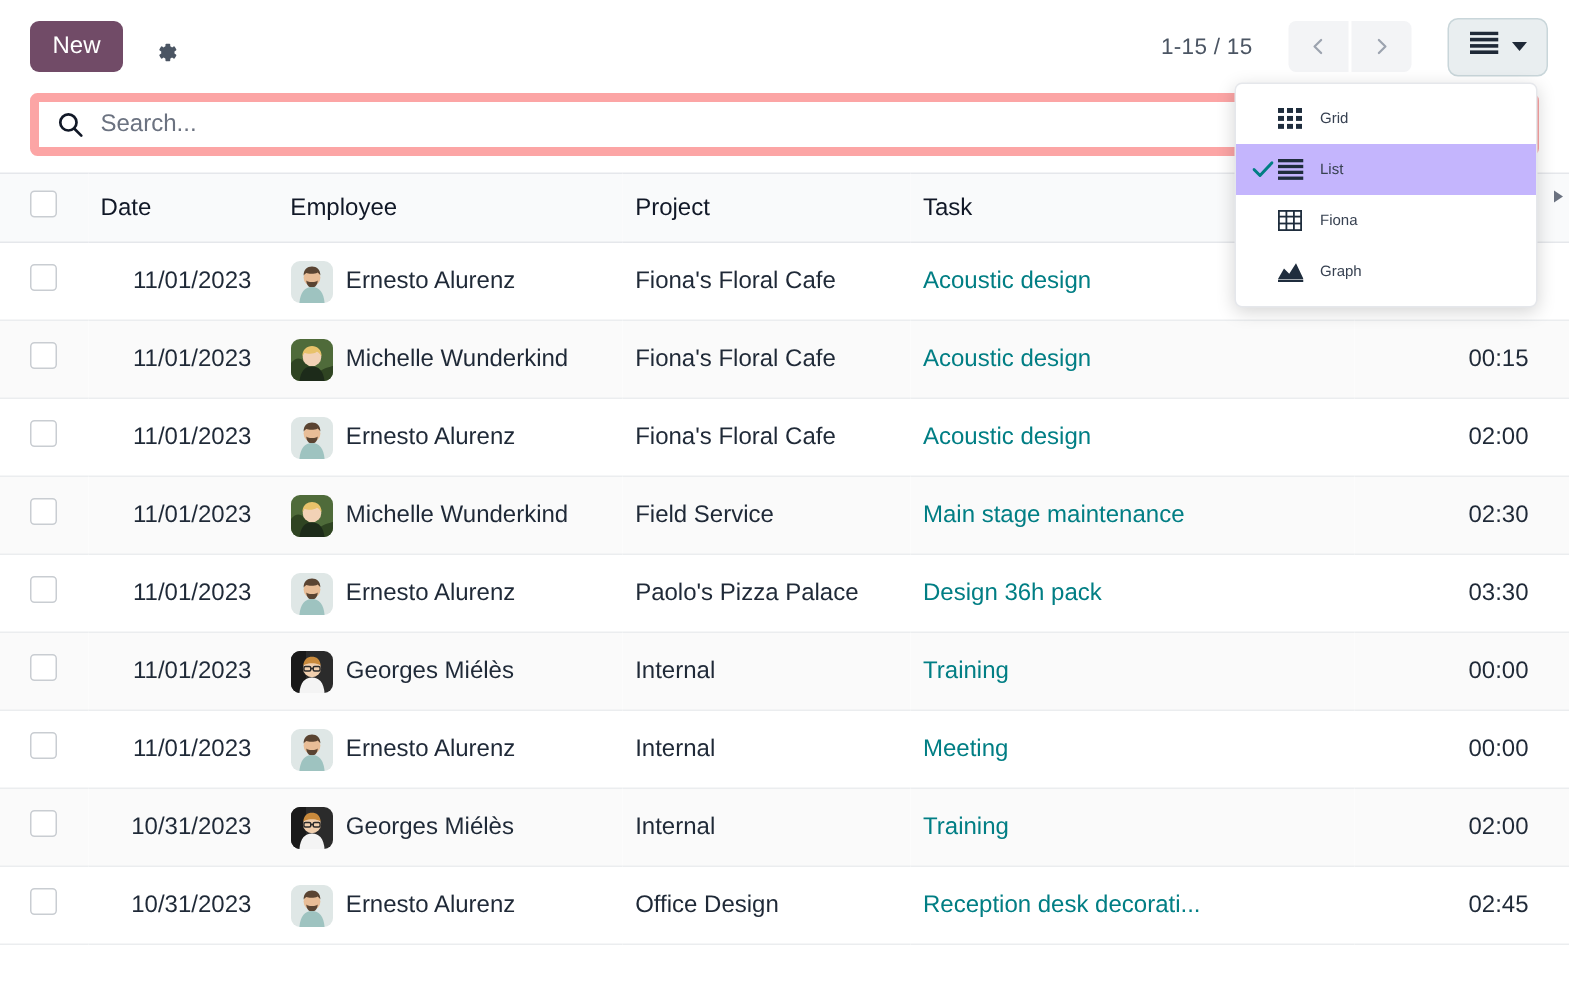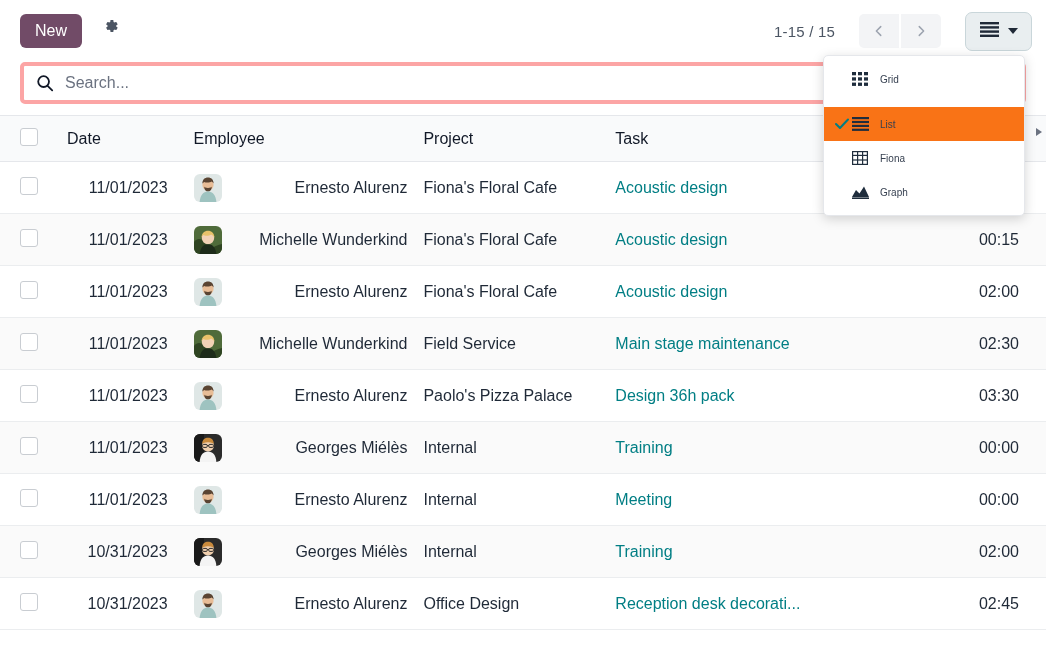--- a/index.html
+++ b/index.html
@@ -13,21 +13,21 @@
 
   
   .control-panel {
     position: relative;
     height: 62px;
     display: flex;
     align-items: center;
     padding: 0 14px 0 20px;
     background: #ffffff;
   }
-  .cp-left { display: flex; align-items: flex-start; gap: 14px; }
+  .cp-left { display: flex; align-items: flex-end; gap: 14px; }
   .btn-new {
     background: #714b67;
     color: #ffffff;
     border: none;
     border-radius: 6px;
     font-size: 16px;
     font-weight: 400;
     padding: 8px 15px 9px;
     cursor: pointer;
     line-height: 1.1;
@@ -107,39 +107,39 @@
     display: flex;
     align-items: center;
     height: 34px;
     padding: 0 10px 0 8px;
     font-size: 10px;
     color: #374151;
     cursor: pointer;
     white-space: nowrap;
     text-align: right;
   }
-  .dropdown-item.selected { background: #f97316; margin-top: 11px; }
+  .dropdown-item.selected { background: #c4b5fd; }
   .di-check {
     width: 20px; flex: 0 0 20px;
     display: flex; align-items: center; justify-content: center;
     color: #017e84;
   }
   .di-icon {
     width: 26px; flex: 0 0 26px;
     display: flex; align-items: center; justify-content: flex-start;
     color: #1f2d3d;
   }
   .di-label { padding-left: 2px; }
 
   
   .search-wrap { padding: 0 20px 11px; background: #fff; }
   .searchview {
     display: flex; align-items: center;
     height: 42px;
-    border: 4px solid #fca5a5;
+    border: 6px solid #fca5a5;
     border-radius: 5px;
     padding: 0 12px;
     background: #ffffff;
   }
   .search-icon { color: #111827; display: flex; align-items: center; }
   .search-input {
     border: none; outline: none;
     flex: 1;
     font-size: 16px;
     font-family: "Liberation Sans", sans-serif;
@@ -191,21 +191,21 @@
   tr.row-even td { background: #fafafa; }
 
   .chk {
     width: 18px; height: 18px;
     border: 1px solid #c9cdd2;
     border-radius: 3px;
     background: #fff;
     display: inline-block;
     cursor: pointer;
   }
-  .emp-cell { display: flex; align-items: center; gap: 9px; justify-content: space-between; }
+  .emp-cell { display: flex; align-items: center; gap: 9px; }
   .avatar {
     width: 28px; height: 28px;
     border-radius: 6px;
     flex: 0 0 28px;
     overflow: hidden;
     position: relative;
   }
   .avatar svg { display: block; width: 28px; height: 28px; }
   .emp-name { overflow: hidden; text-overflow: ellipsis; white-space: nowrap; }
   .task-link { color: #017e84; cursor: pointer; }

